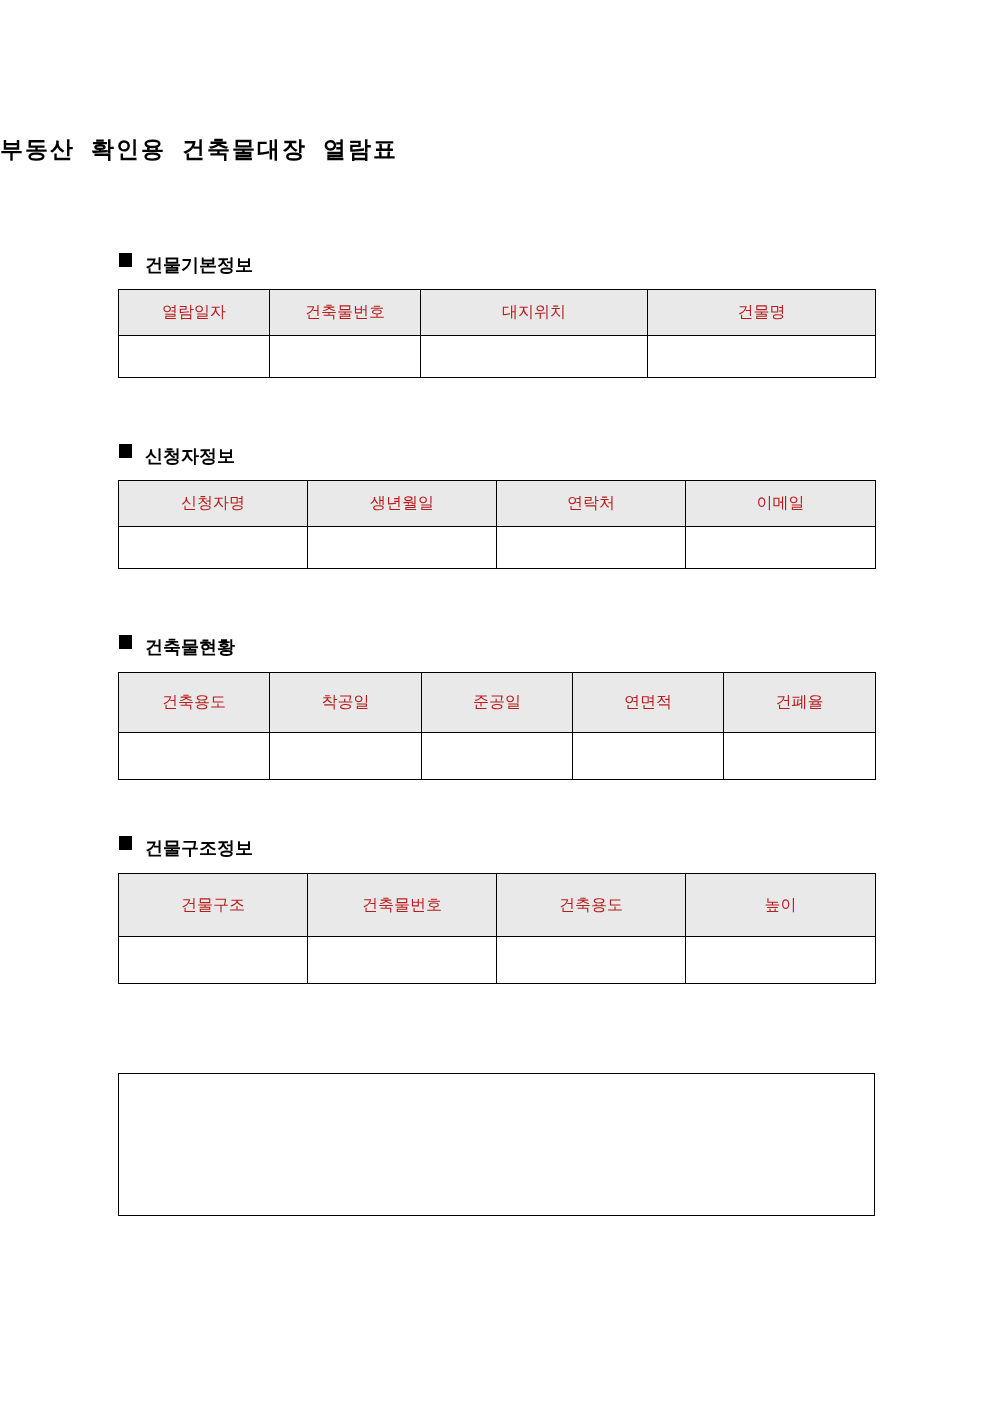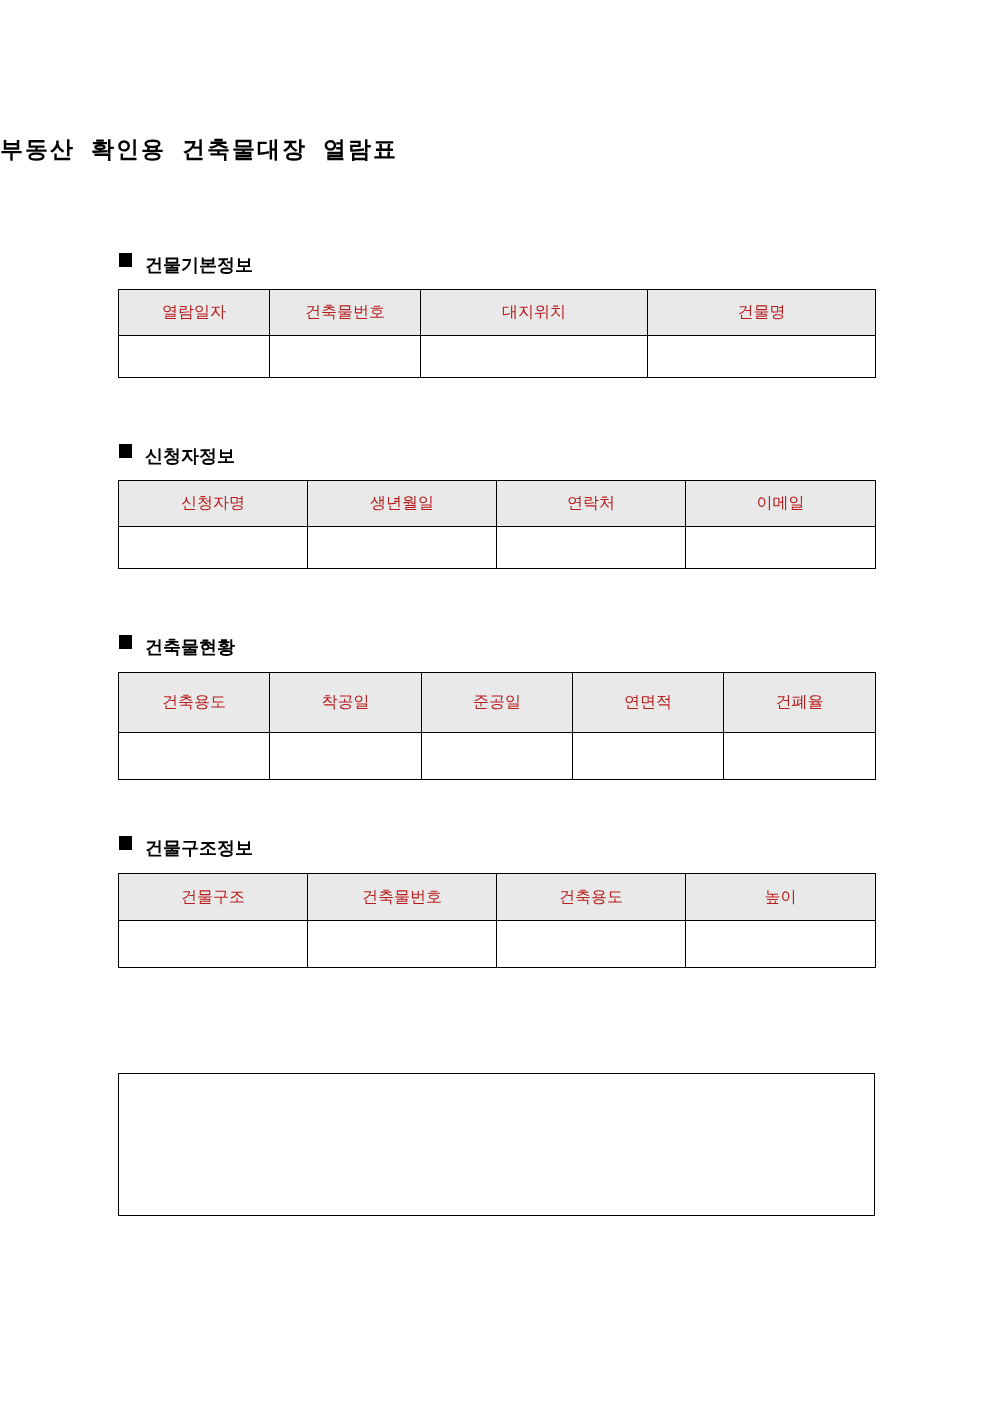--- a/index.html
+++ b/index.html
@@ -128,21 +128,21 @@
   <span>건물구조정보</span>
 </div>
 <table class="form" style="top:873px;">
   <colgroup>
       <col style="width:189px">
       <col style="width:189px">
       <col style="width:189px">
       <col style="width:190px">
     </colgroup>
   <tbody>
-      <tr class="head" style="height:47px;border-radius:17px;">
+      <tr class="head" style="height:63px;border-radius:17px;">
     <td>건물구조</td>
     <td>건축물번호</td>
     <td>건축용도</td>
     <td>높이</td>
   </tr>
   <tr style="height:47px;">
     <td></td>
     <td></td>
     <td></td>
     <td></td>

